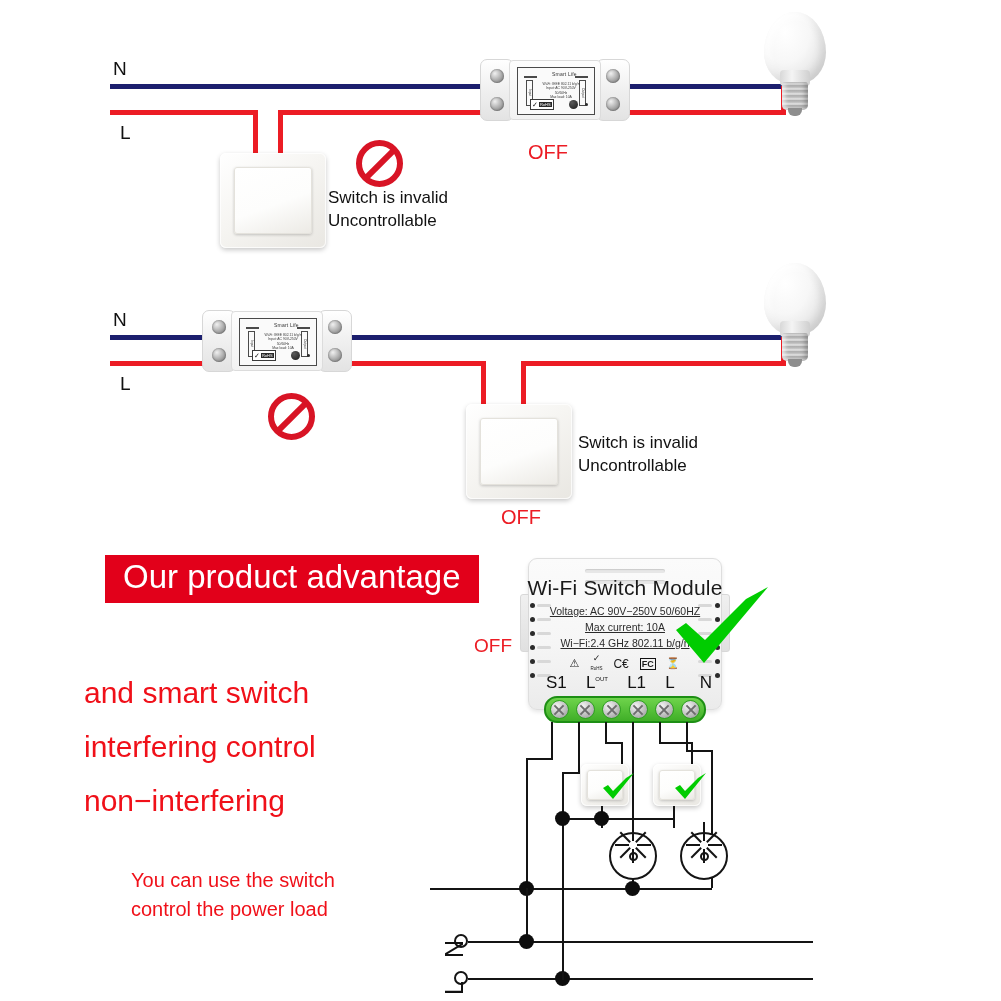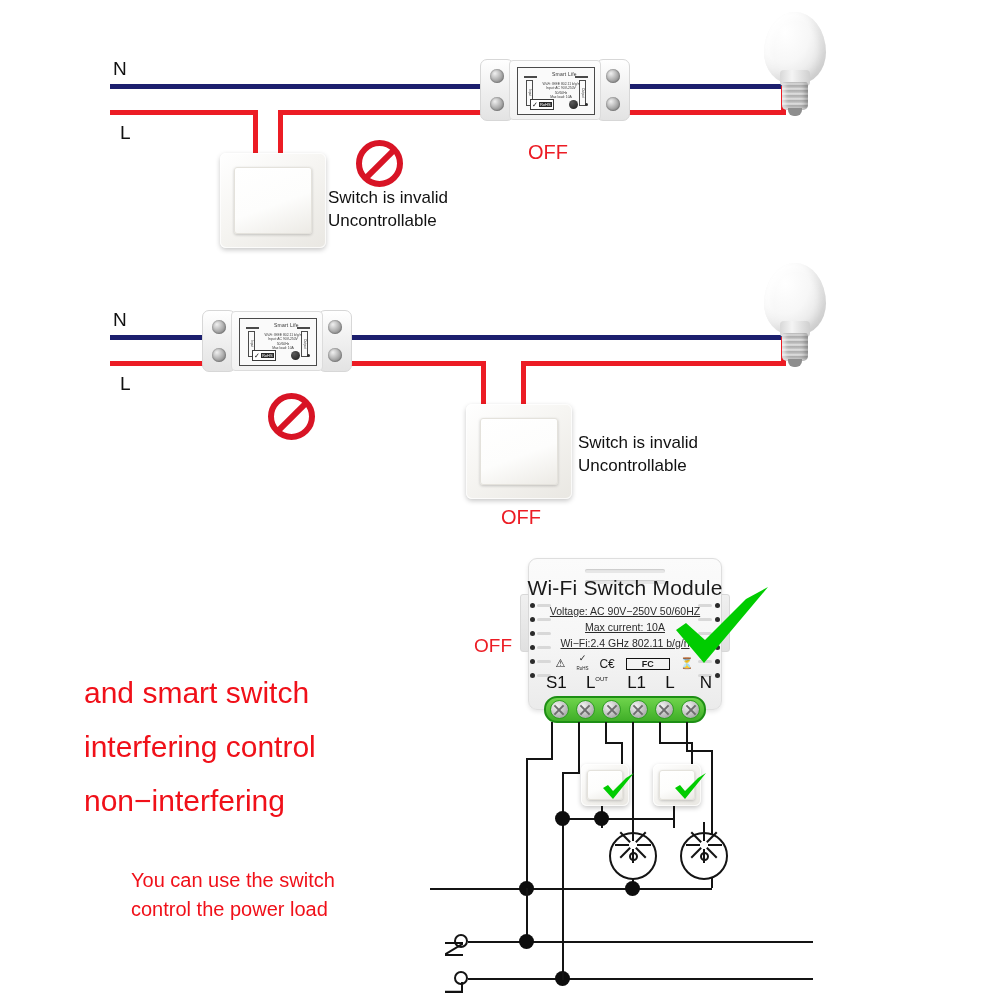--- a/index.html
+++ b/index.html
@@ -378,20 +378,21 @@
 
     <div class="cap-off" style="left:501px;top:241px;">OFF</div>
 
     <div class="cap-black" style="left:578px;top:166px;">
       <div>Switch is invalid</div>
       <div>Uncontrollable</div>
     </div>
   </div>
 
   <div class="abs" style="left:0;top:530px;width:500px;height:400px;">
+    <div class="banner" style="left:105px;top:25px;">Our product advantage</div>
     <div class="adv-line" style="left:84px;top:146px;">and smart switch</div>
     <div class="adv-line" style="left:84px;top:200px;">interfering control</div>
     <div class="adv-line" style="left:84px;top:254px;">non−interfering</div>
     <div class="adv-sub" style="left:131px;top:336px;">
       <div>You can use the switch</div>
       <div>control the power load</div>
     </div>
   </div>
 
   <div class="cap-off" style="left:474px;top:635px;font-size:19px;">OFF</div>
@@ -461,21 +462,21 @@
     <div class="specs">
       <div>Voltage: AC 90V−250V   50/60HZ</div>
       <div>Max current: 10A</div>
       <div>Wi−Fi:2.4 GHz    802.11 b/g/n</div>
     </div>
 
     <div class="certs">
       <span>⚠</span>
       <span style="font-size:9px;display:inline-block;text-align:center;line-height:9px;">✓<br><span style="font-size:4.5px;">RoHS</span></span>
       <span style="font-size:12px;">C€</span>
-      <span style="font-size:9px;font-weight:bold;border:1px solid #111;padding:0 15px;">FC</span>
+      <span style="font-size:9px;font-weight:bold;border:1px solid #111;padding:0 1px;">FC</span>
       <span style="font-size:11px;">⏳</span>
     </div>
 
     <div class="terms">
       <span class="termblk"><span>S1</span></span>
       <span class="termblk"><span>L</span><sup>OUT</sup></span>
       <span class="termblk"><span>L1</span></span>
       <span class="termblk" style="margin-right:6px;"><span>L</span></span>
       <span class="termblk"><span>N</span></span>
     </div>

